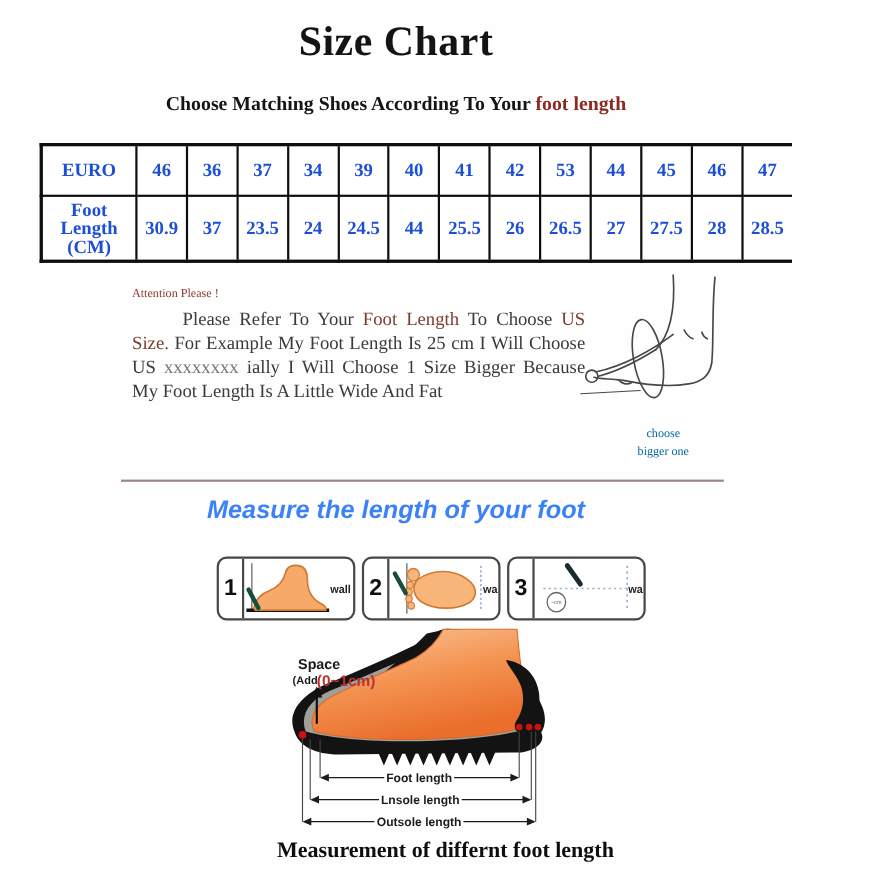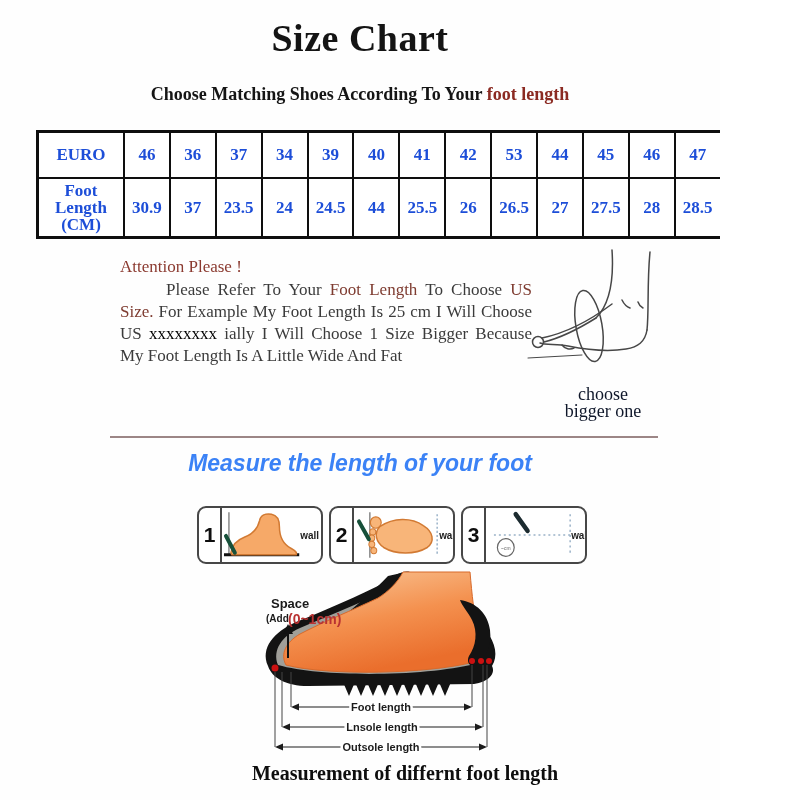--- a/index.html
+++ b/index.html
@@ -16,28 +16,28 @@
              border-collapse:collapse;table-layout:fixed;border:3px solid #0e0e0e;}
   table.size td{border:2.5px solid #0e0e0e;text-align:center;font-weight:bold;
                 font-size:17px;color:#1d4ed8;padding:0;background:#ffffff;vertical-align:middle;}
   table.size tr.r1 td{height:44px;}
   table.size tr.r2 td{height:57px;}
   td.hdr{width:84px;}
   td.hdr2{font-size:16px;line-height:17px;padding:2px 1px;}
 
   .attn{position:absolute;left:120px;top:256px;width:412px;font-size:17px;
         line-height:22px;color:#3b3b3b;}
-  .attn-h{color:#8b3a30;margin:0 0 1px 0;font-size:17px;font-weight:normal;}
+  .attn-h{color:#8b3a30;margin:0 0 1px 0;font-size:11px;font-weight:normal;}
   .attn p{margin:0;text-indent:46px;text-align:justify;}
   .brown{color:#7e3b30;}
-  .redx{color:#000000;}
+  .redx{color:#737373;}
 
   .sketch{position:absolute;left:526px;top:246px;}
   .choose{position:absolute;left:544px;top:386px;width:118px;text-align:center;
-          font-size:18px;line-height:17px;color:#0f172a;}
+          font-size:11px;line-height:17px;color:#0369a1;}
 
   .rule{position:absolute;left:110px;top:436px;width:548px;height:2px;
         background:#9c8686;}
 
   .mheading{position:absolute;top:450px;left:0;width:100%;text-align:center;
             font-family:"Liberation Sans",sans-serif;font-style:italic;font-weight:bold;
             font-size:23px;color:#3b82f6;}
 
   .steps{position:absolute;left:197px;top:506px;width:390px;height:58px;
          display:flex;gap:6px;}

